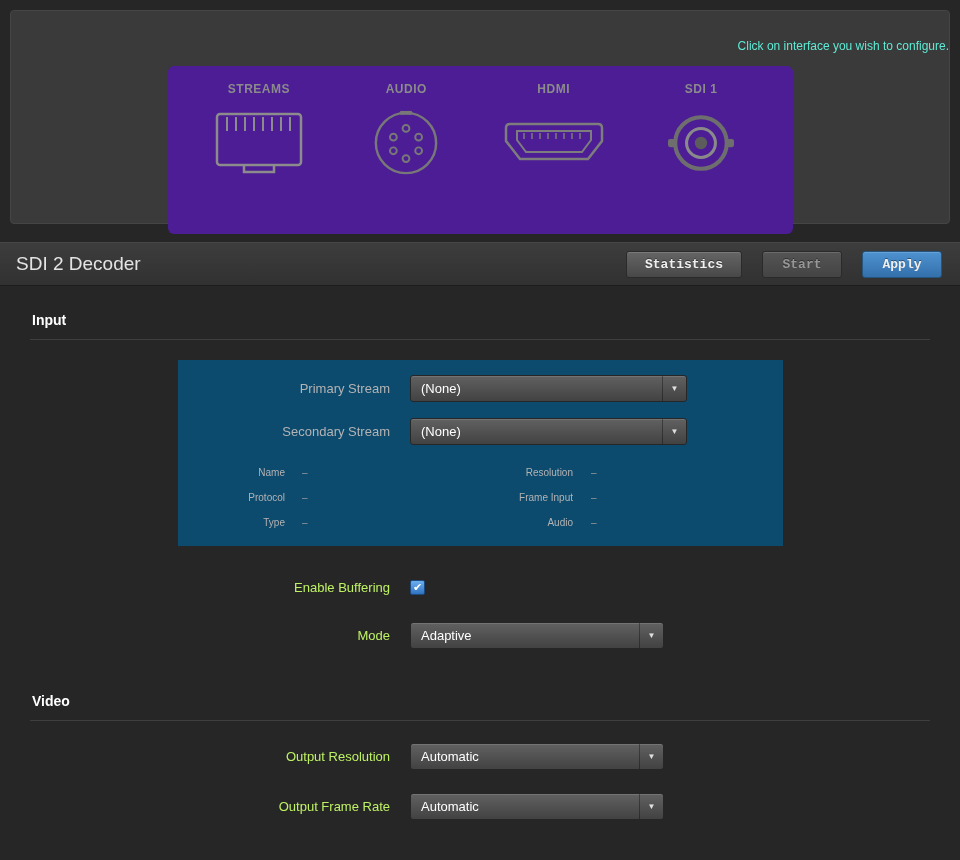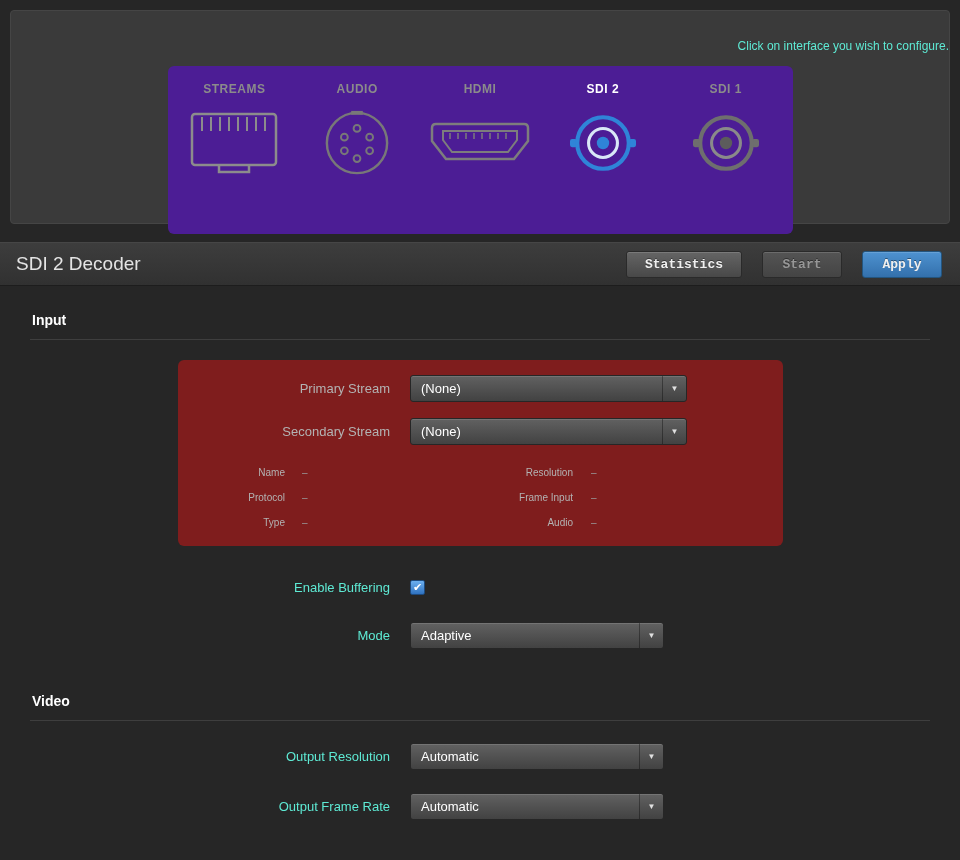--- a/index.html
+++ b/index.html
@@ -105,22 +105,22 @@
   .section-title.video-title { margin-top: 44px; }
   .section-rule {
     margin: 11px 30px 0;
     border-bottom: 1px solid #3e3e3e;
   }
 
   
   .input-panel {
     width: 605px;
     margin: 20px 0 0 178px;
-    background: #7f1d1d;
-    border-radius: 6px;
+    background: #0c4a6e;
+    border-radius: 0;
     padding: 15px 0 18px;
   }
   .form-row { display: flex; align-items: center; margin-top: 16px; }
   .form-row:first-child { margin-top: 0; }
   .flabel {
     width: 232px;
     padding-right: 20px;
     text-align: right;
     color: #b3b3b3;
     font-size: 13px;
@@ -133,21 +133,21 @@
   .iv.c1 { width: 160px; padding-left: 17px; }
   .il.c2 { width: 128px; }
   .iv.c2 { padding-left: 18px; }
 
   
   .row { display: flex; align-items: center; }
   .rlabel {
     width: 410px;
     padding-right: 20px;
     text-align: right;
-    color: #5eead4;
+    color: #bef264;
     font-size: 13px;
   }
   .row-buffering { margin-top: 34px; }
   .row-mode { margin-top: 27px; }
   .row-out-res { margin-top: 22px; }
   .row-out-fr { margin-top: 23px; }
 
   
   .dropdown {
     position: relative;
@@ -246,32 +246,20 @@
               <line x1="46" y1="14" x2="46" y2="20"></line>
             <line x1="54" y1="14" x2="54" y2="20"></line>
               <line x1="62" y1="14" x2="62" y2="20"></line>
             <line x1="70" y1="14" x2="70" y2="20"></line>
               <line x1="78" y1="14" x2="78" y2="20"></line>
           </g>
         </svg>
       </div>
     </div>
 
-    <div class="iface active">
-      <div class="iface-label">SDI 2</div>
-      <div class="icon-holder">
-        <svg width="66" height="66" viewBox="0 0 64 64">
-          <rect x="0" y="28" width="7" height="8" rx="2" fill="#2f84d8"></rect>
-          <rect x="57" y="28" width="7" height="8" rx="2" fill="#2f84d8"></rect>
-          <circle cx="32" cy="32" r="25" fill="none" stroke="#2f84d8" stroke-width="4"></circle>
-          <circle cx="32" cy="32" r="14" fill="none" stroke="#d9e8f7" stroke-width="3"></circle>
-          <circle cx="32" cy="32" r="6" fill="#2f84d8"></circle>
-        </svg>
-      </div>
-    </div>
 
     <div class="iface">
       <div class="iface-label">SDI 1</div>
       <div class="icon-holder">
         <svg width="66" height="66" viewBox="0 0 64 64">
           <rect x="0" y="28" width="7" height="8" rx="2" fill="#6e6e6e"></rect>
           <rect x="57" y="28" width="7" height="8" rx="2" fill="#6e6e6e"></rect>
           <circle cx="32" cy="32" r="25" fill="none" stroke="#6e6e6e" stroke-width="4"></circle>
           <circle cx="32" cy="32" r="14" fill="none" stroke="#8a8a8a" stroke-width="3"></circle>
           <circle cx="32" cy="32" r="6" fill="#5c5c5c"></circle>

